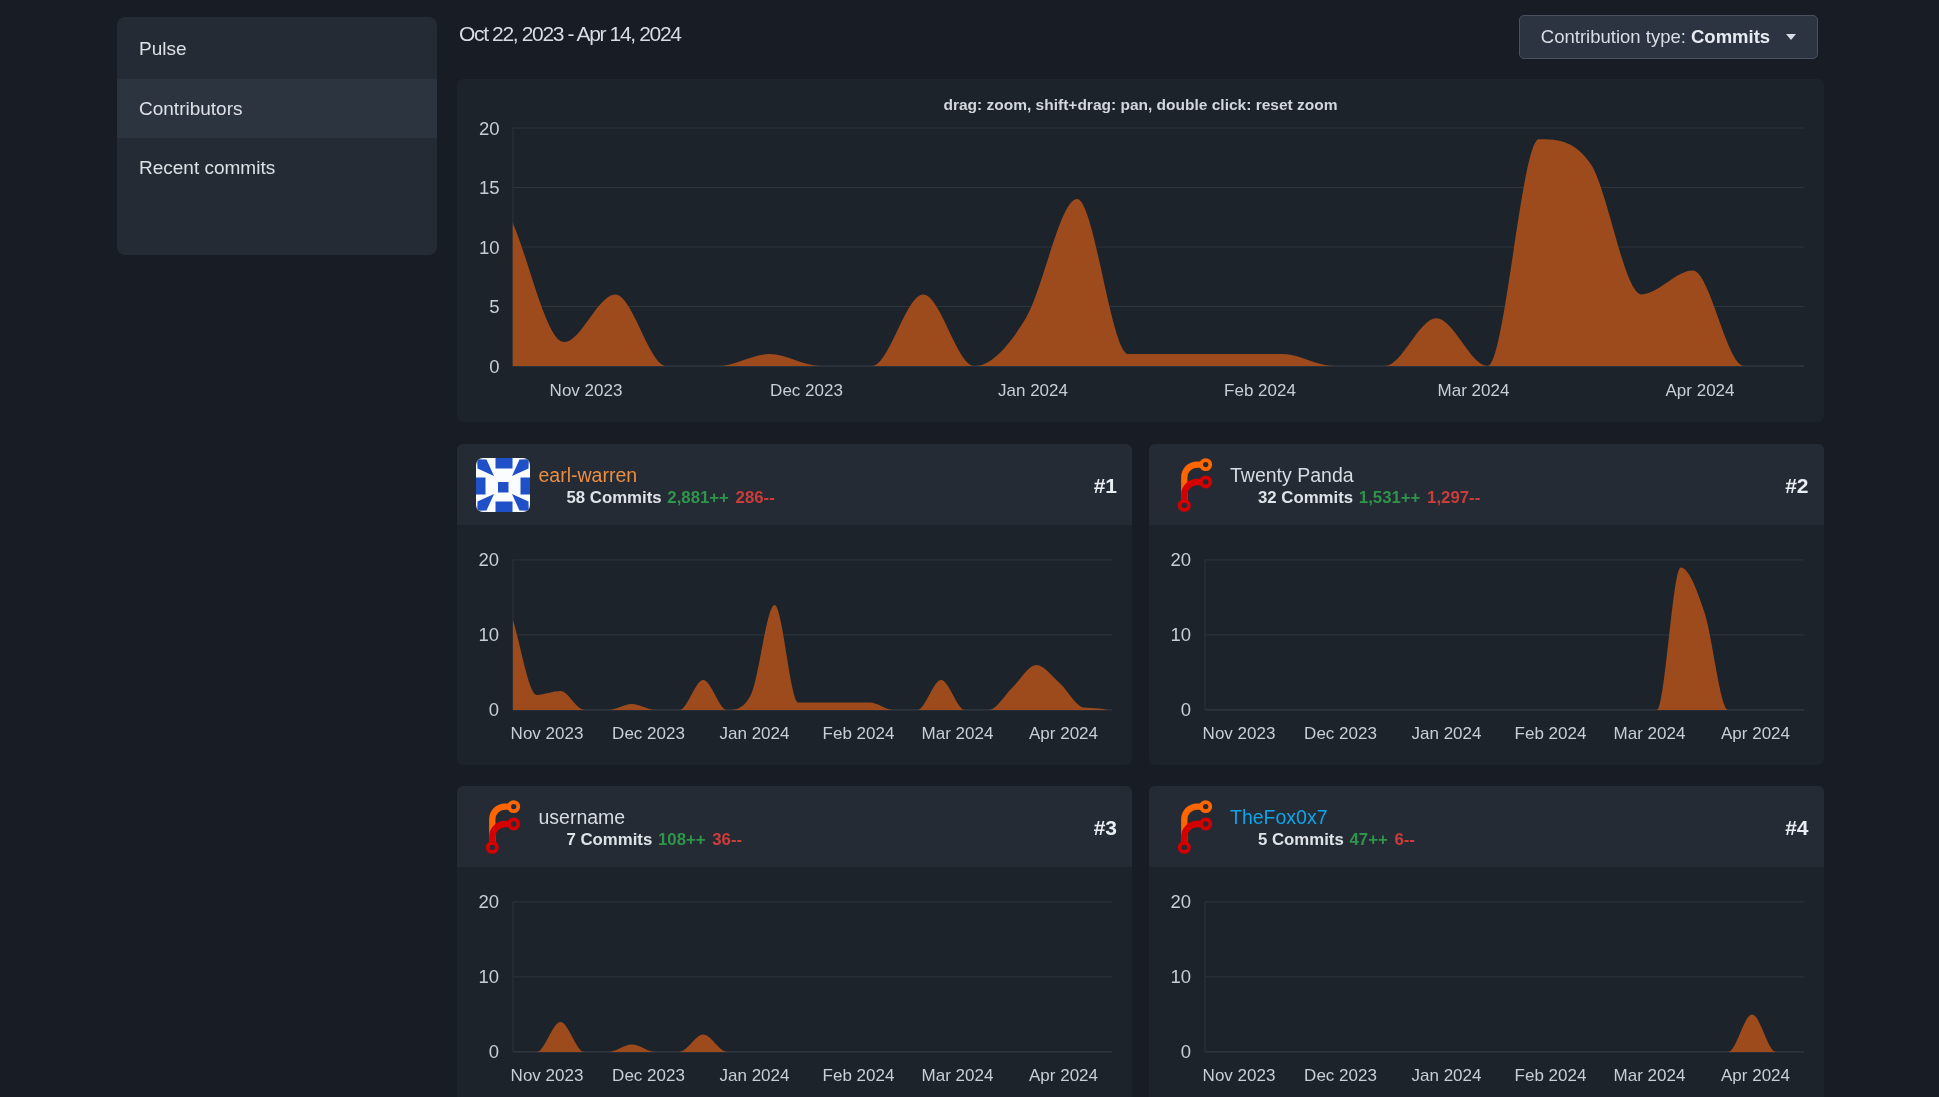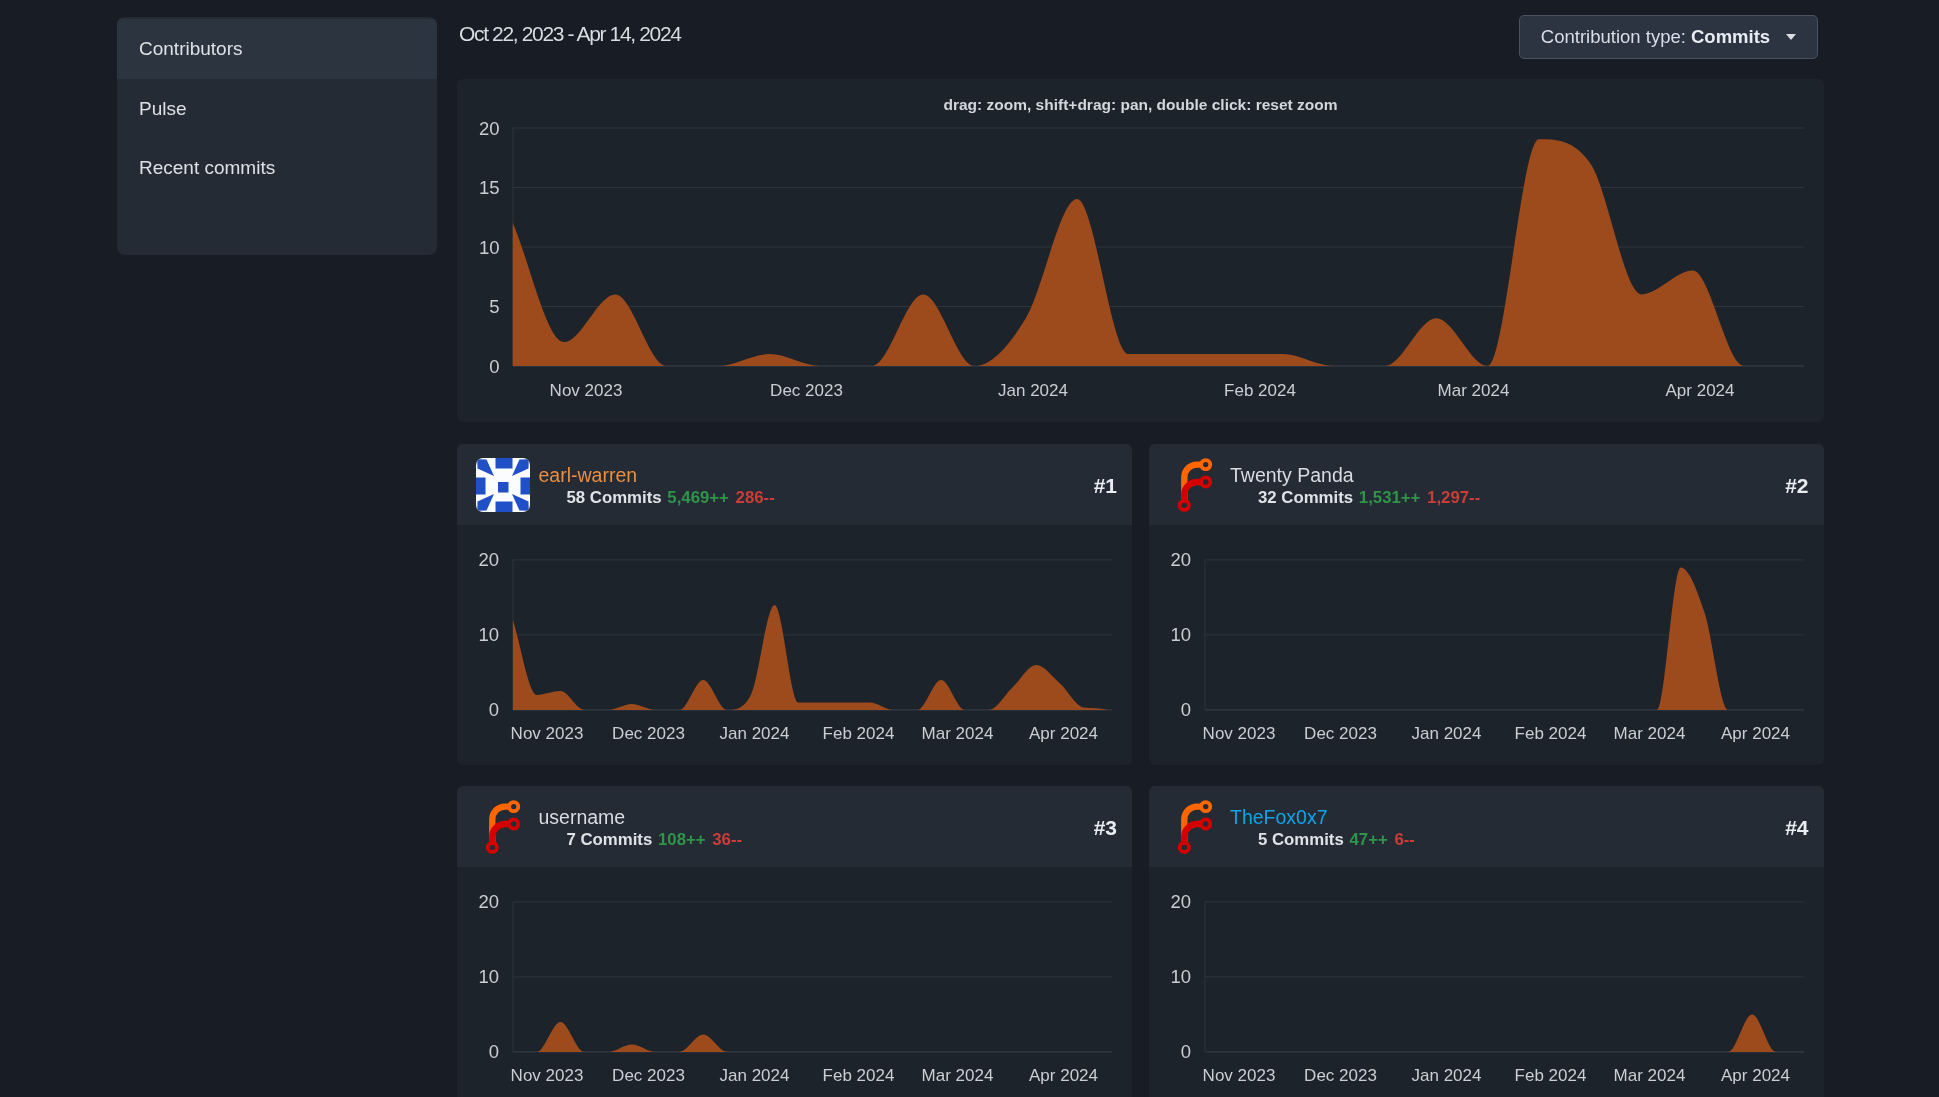--- a/index.html
+++ b/index.html
@@ -14,22 +14,22 @@
 .avatar { position:absolute; }
 .cname { position:absolute; left:81.5px; top:22px; font-size:19.5px; line-height:1; }
 .cstats { position:absolute; left:81.5px; top:45.5px; font-size:16.8px; line-height:1; font-weight:bold; }
 .cstats .w { color:#dfe3e8;margin-left:28px; }
 .cstats .g { color:#2e9549; margin-left:1px; }
 .cstats .r { color:#cc3c38; margin-left:2px; }
 .crank { position:absolute; right:15px; top:31px; font-size:21px; font-weight:bold; color:#e9edf2; line-height:1; }
 </style></head>
 <body>
 <div class="menu">
+<div class="item">Pulse</div>
 <div class="item active">Contributors</div>
-<div class="item">Pulse</div>
 <div class="item">Recent commits</div>
 </div>
 <div class="daterange">Oct 22, 2023 - Apr 14, 2024</div>
 <div class="btn">
     <span>Contribution type: <b>Commits</b></span>
     <svg width="10" height="6" viewBox="0 0 10 6">
       <path d="M0 0 L10 0 L5 6 Z" fill="#d9dee6"></path>
     </svg>
   </div>
 <div class="card-main"><svg width="1367" height="343" font-family="Liberation Sans, sans-serif">
@@ -65,21 +65,21 @@
           <rect x="44.5" y="19.5" width="9.5" height="17"></rect>
           <rect x="22" y="24" width="10.5" height="10.5"></rect>
           <polygon points="1.2,1.2 10.5,1.5 18,18 1.5,10.5"></polygon>
           <polygon points="52.8,1.2 43.5,1.5 36,18 52.5,10.5"></polygon>
           <polygon points="1.2,52.8 10.5,52.5 18,36 1.5,43.5"></polygon>
           <polygon points="52.8,52.8 43.5,52.5 36,36 52.5,43.5"></polygon>
         </g>
       </svg>
     </div>
 <div class="cname" style="color:#ec8e42">earl-warren</div>
-<div class="cstats"><span class="w">58 Commits</span> <span class="g">5,469++</span> <span class="r">286--</span></div>
+<div class="cstats"><span class="w">58 Commits</span> <span class="g">2,881++</span> <span class="r">286--</span></div>
 <div class="crank">#1</div>
 <svg width="675" height="240" style="position:absolute;left:0;top:81px" font-family="Liberation Sans, sans-serif" viewBox="0 81 675 240">
       <line x1="56" y1="115.9" x2="655" y2="115.9" stroke="#2e353d" stroke-width="1"></line>
       <text x="42" y="122.4" text-anchor="end" font-size="18.5" fill="#c9ced4">20</text>
       <line x1="56" y1="190.9" x2="655" y2="190.9" stroke="#2e353d" stroke-width="1"></line>
       <text x="42" y="197.4" text-anchor="end" font-size="18.5" fill="#c9ced4">10</text>
       <line x1="56" y1="265.9" x2="655" y2="265.9" stroke="#39404a" stroke-width="1"></line>
       <text x="42" y="272.4" text-anchor="end" font-size="18.5" fill="#c9ced4">0</text>
       <line x1="56" y1="115.9" x2="56" y2="265.9" stroke="#2e353d" stroke-width="1"></line>
       <text x="90" y="295" text-anchor="middle" font-size="17" fill="#c9ced4">Nov 2023</text>

